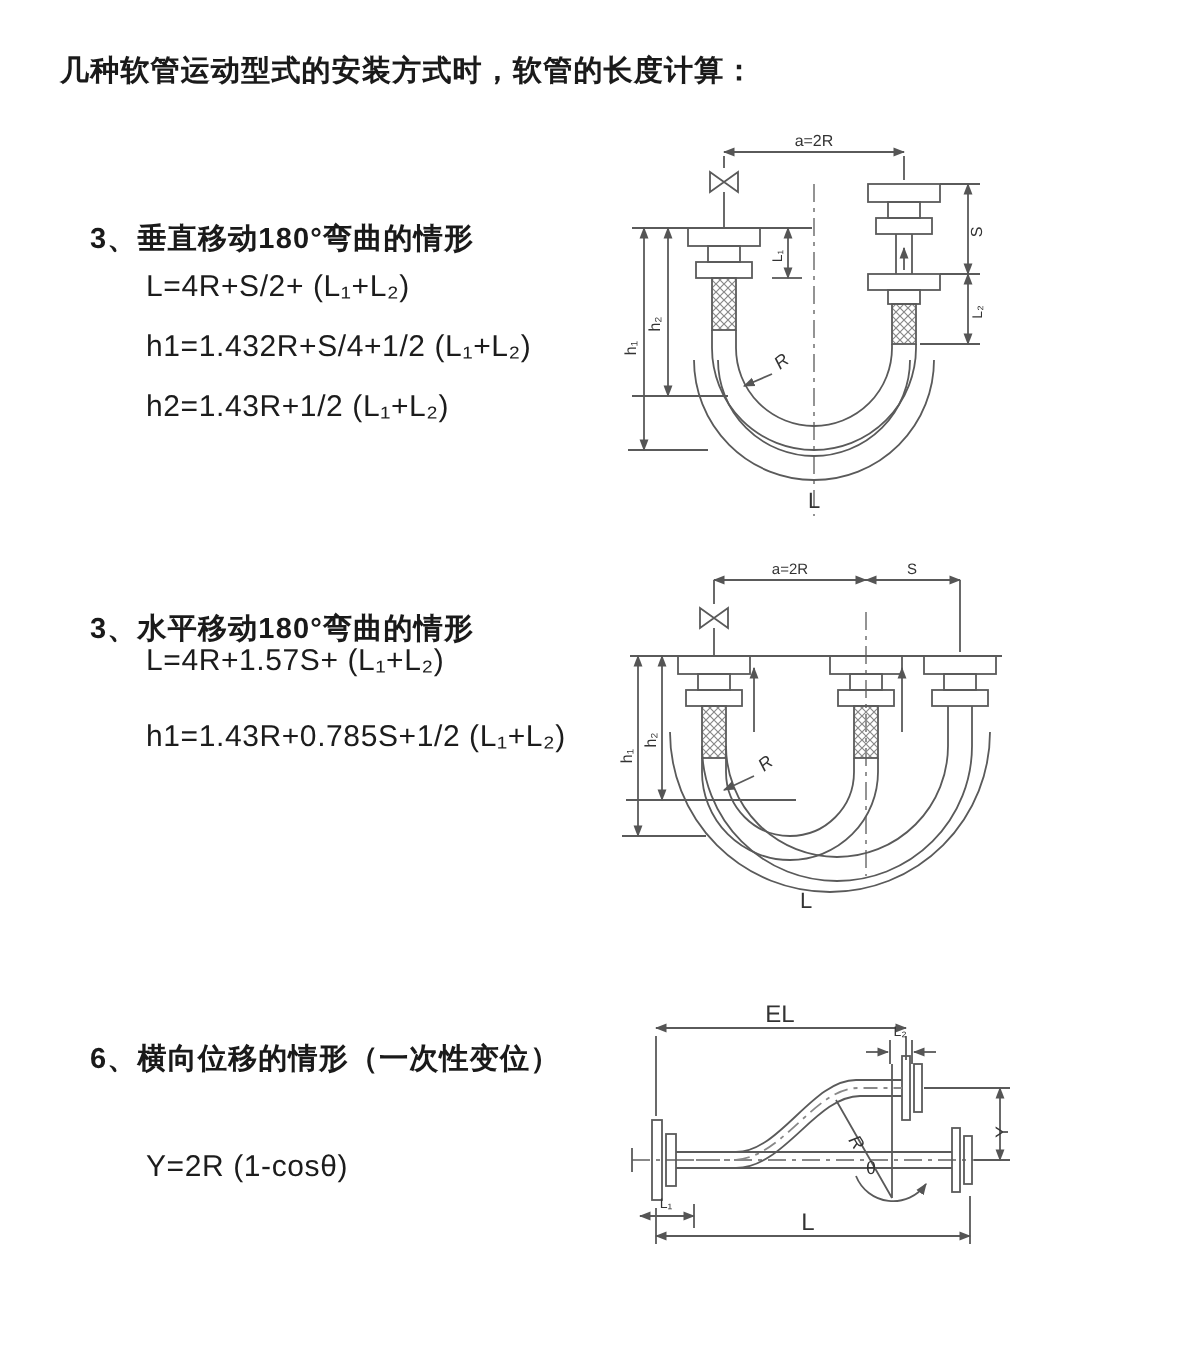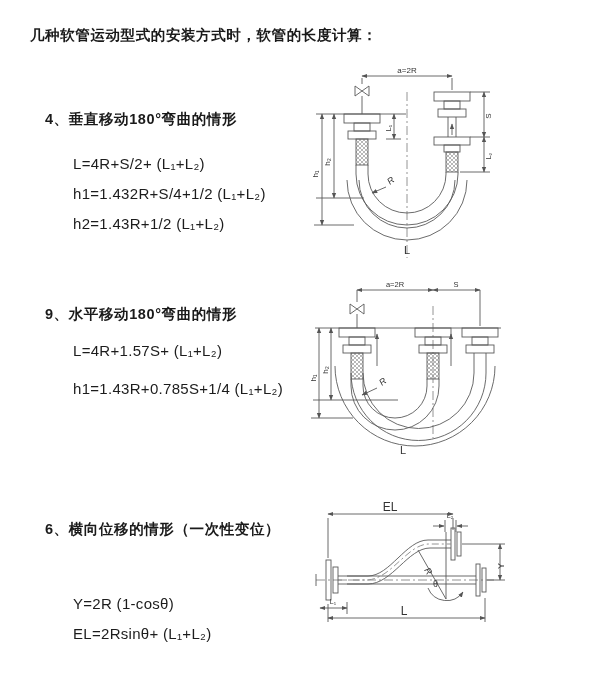--- a/index.html
+++ b/index.html
@@ -1,43 +1,42 @@
 <!DOCTYPE html>
 <html><head>
 <meta charset="utf-8">
 <style>
   html,body{margin:0;padding:0;background:#fff;}
   .page{position:relative;width:600px;height:675px;background:#ffffff;overflow:hidden;
         font-family:"Liberation Sans","DejaVu Sans",sans-serif;color:#1a1a1a;}
   .abs{position:absolute;white-space:nowrap;}
   .title{left:30px;top:26px;font-size:14.5px;font-weight:600;letter-spacing:.6px;}
   .heading{left:45px;font-size:14.5px;font-weight:600;letter-spacing:.6px;}
-  .formula{left:73px;font-size:15px;font-weight:400;letter-spacing:.3px;color:#1c1c1c;margin-top:20px;}
+  .formula{left:73px;font-size:15px;font-weight:400;letter-spacing:.3px;color:#1c1c1c;}
   svg{position:absolute;overflow:visible;}
   svg text{font-family:"Liberation Sans","DejaVu Sans",sans-serif;fill:#333;stroke:none;}
 </style>
 </head>
 <body>
 
 <div class="page">
 
   <div class="abs title">几种软管运动型式的安装方式时，软管的长度计算：</div>
 
-  <div class="abs heading" style="top:110px">4、垂直移动180°弯曲的情形</div>
+  <div class="abs heading" style="top:110px">3、垂直移动180°弯曲的情形</div>
   <div class="abs formula" style="top:135px">L=4R+S/2+ (L₁+L₂)</div>
   <div class="abs formula" style="top:165px">h1=1.432R+S/4+1/2 (L₁+L₂)</div>
   <div class="abs formula" style="top:195px">h2=1.43R+1/2 (L₁+L₂)</div>
 
-  <div class="abs heading" style="top:305px">9、水平移动180°弯曲的情形</div>
+  <div class="abs heading" style="top:305px">3、水平移动180°弯曲的情形</div>
   <div class="abs formula" style="top:322px">L=4R+1.57S+ (L₁+L₂)</div>
-  <div class="abs formula" style="top:360px">h1=1.43R+0.785S+1/4 (L₁+L₂)</div>
+  <div class="abs formula" style="top:360px">h1=1.43R+0.785S+1/2 (L₁+L₂)</div>
 
   <div class="abs heading" style="top:520px">6、横向位移的情形（一次性变位）</div>
   <div class="abs formula" style="top:575px">Y=2R (1-cosθ)</div>
-  <div class="abs formula" style="top:605px">EL=2Rsinθ+ (L₁+L₂)</div>
 
   <svg style="left:306px;top:62px" width="280" height="200" viewBox="0 0 280 200">
     <defs>
       <marker id="ar1" viewBox="0 0 10 10" refX="9" refY="5" markerWidth="6.5" markerHeight="6.5" orient="auto-start-reverse">
         <path d="M0 1.2 L10 5 L0 8.8 z" fill="#555"></path>
       </marker>
       <pattern id="br1" width="4" height="4" patternUnits="userSpaceOnUse">
         <path d="M0 4 L4 0 M0 0 L4 4" stroke="#888" stroke-width="0.6"></path>
       </pattern>
     </defs>

